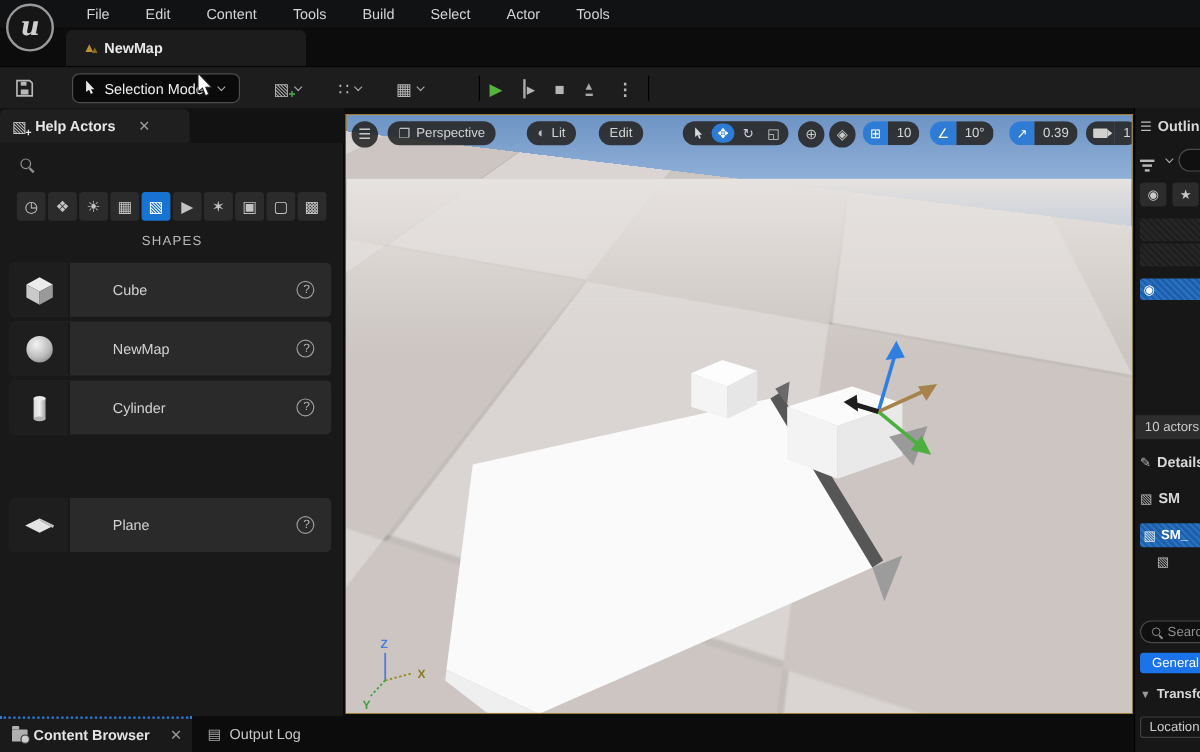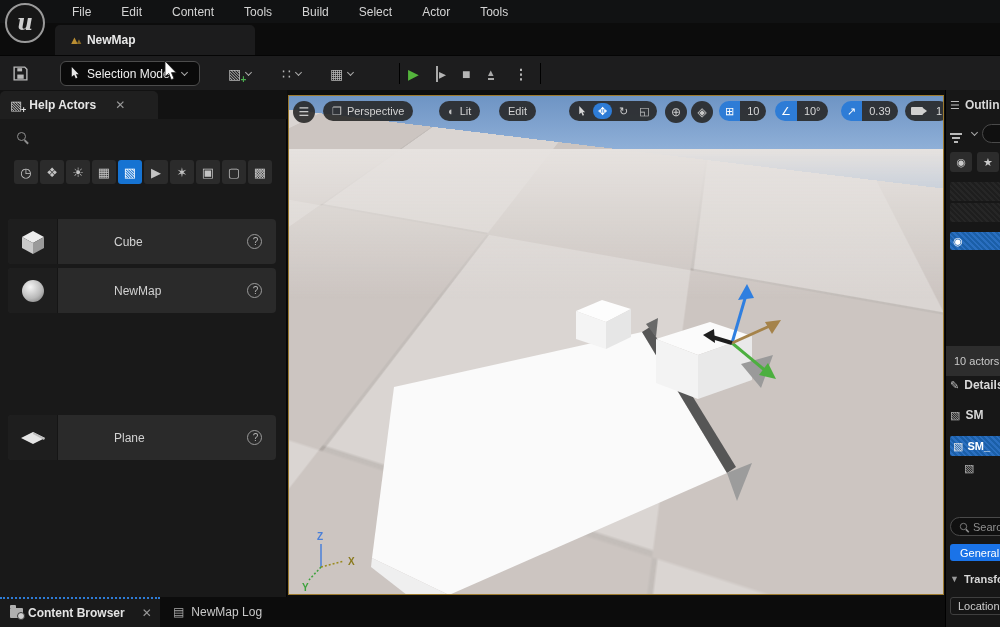--- a/index.html
+++ b/index.html
@@ -48,21 +48,21 @@
   #pa-search { position:absolute; left:8px; top:36px; width:271px; height:23px; background:#0f0f0f; border:1px solid #3d3d3d; border-radius:12px; color:#8f8f8f; font-size:12px; padding:0 10px 0 28px; outline:none; font-family:"Liberation Sans",sans-serif; }
   .mag { width:9px; height:9px; border:1.5px solid #8f8f8f; border-radius:50%; display:inline-block; position:relative; }
   .mag::after { content:""; position:absolute; width:5px; height:1.5px; background:#8f8f8f; transform:rotate(45deg); right:-4px; bottom:-2px; }
   #pa-search-icon { position:absolute; left:17px; top:42px; }
   #pa-cats { position:absolute; left:14px; top:70px; display:flex; gap:2px; }
   .cat-btn { width:24px; height:24px; background:#2b2b2b; border-radius:3px; display:flex; align-items:center; justify-content:center; color:#c3c3c3; font-size:13px; }
   .cat-btn.active { background:#1673d2; color:#fff; }
   #pa-section { position:absolute; left:0; top:105px; width:287px; text-align:center; color:#b9b9b9; font-size:11px; letter-spacing:1px; }
   .shape-row { position:absolute; left:8px; width:268px; height:45px; background:#2a2a2a; border-radius:4px; display:flex; align-items:center; overflow:hidden; }
   .thumb { width:50px; height:45px; background:#1e1e1e; border-right:1px solid #151515; display:flex; align-items:center; justify-content:center; flex:none; }
-  .shape-label { color:#d2d2d2; font-size:12px; margin-left:56px; flex:1; }
+  .shape-label { color:#d2d2d2; font-size:12px; margin-left:36px; flex:1; }
   .qmark { width:15px; height:15px; border:1px solid #9a9a9a; border-radius:50%; margin-right:14px; position:relative; flex:none; }
   .qmark::after { content:"?"; position:absolute; left:0; top:0; width:15px; height:15px; line-height:14px; text-align:center; font-size:10px; color:#b5b5b5; }
 
   
   #viewport { position:absolute; left:288px; top:95px; width:656px; height:500px; border:1px solid #9c7a2f; background:#7ea3cf; overflow:hidden; z-index:5; }
   #vp-sky { position:absolute; left:0; top:0; width:100%; height:60px; background:linear-gradient(#6e94c4,#93b3da); }
   #vp-floor { position:absolute; top:53px; left:50%; width:3400px; height:3400px; margin-left:-1700px;
     background-color:#dad5d2;
     background-image:
       linear-gradient(45deg, #ccc5c1 25%, transparent 25%, transparent 75%, #ccc5c1 75%),
@@ -92,21 +92,21 @@
 
   
   #right-panel { position:absolute; left:945px; top:90px; width:55px; height:537px; background:#171717; border-left:1px solid #000; overflow:hidden; z-index:20; }
   .rp { position:absolute; left:4px; white-space:nowrap; color:#d8d8d8; font-size:12px; display:flex; align-items:center; gap:5px; }
   .filt { width:12px; height:2px; background:#b9b9b9; position:relative; display:inline-block; }
   .filt::before { content:""; position:absolute; width:8px; height:2px; background:#b9b9b9; left:2px; top:4px; }
   .filt::after { content:""; position:absolute; width:4px; height:2px; background:#b9b9b9; left:4px; top:8px; }
   .rbtn { width:22px; height:20px; background:#2c2c2c; border-radius:3px; display:flex; align-items:center; justify-content:center; color:#c9c9c9; font-size:11px; flex:none; }
   .striped { width:80px; height:19px; background:repeating-linear-gradient(45deg,#1e1e1e 0 2px,#262626 2px 4px); border-radius:2px; }
   .sel-row { width:80px; height:18px; background:repeating-linear-gradient(45deg,#1b5fa8 0 2px,#2a6fc0 2px 4px); border-radius:2px; display:flex; align-items:center; padding-left:3px; color:#fff; font-size:11px; gap:4px; }
-  .sum-bar { left:0; width:55px; height:30px; background:#2d2d2d; color:#c9c9c9; font-size:11px; padding-left:8px;text-align:right; }
+  .sum-bar { left:0; width:55px; height:20px; background:#2d2d2d; color:#c9c9c9; font-size:11px; padding-left:8px;text-align:right; }
   .oval { height:19px; border:1px solid #4a4a4a; border-radius:10px; background:#101010; display:flex; align-items:center; gap:5px; padding:0 8px; color:#8f8f8f; font-size:11px; }
   .gen-btn { background:#1a73e8; color:#fff; font-size:11px; border-radius:3px; height:17px; display:flex; align-items:center; padding:0 10px; }
   .loc-box { border:1px solid #3f3f3f; background:#151515; border-radius:3px; height:18px; display:flex; align-items:center; padding:0 7px; color:#cccccc; font-size:11px; }
   .cube-ic { color:#b9b9b9; font-size:11px; }
 
   
   #bottom-bar { position:absolute; left:0; top:597px; width:945px; height:30px; background:#0c0c0c; z-index:25; }
   #cb-tab { position:absolute; left:0; top:0; width:160px; height:30px; background:#1a1a1a; border-top:2px dotted #2e7cd6; display:flex; align-items:center; gap:5px; padding-left:10px;text-align:center; }
   #cb-tab .tab-label { color:#e4e4e4; font-size:12px; font-weight:bold; }
   #ol-tab { position:absolute; left:163px; top:0; height:30px; display:flex; align-items:center; gap:7px; padding-left:10px; }
@@ -205,20 +205,21 @@
     <span class="cat-btn">❖</span>
     <span class="cat-btn">☀</span>
     <span class="cat-btn">▦</span>
     <span class="cat-btn active">▧</span>
     <span class="cat-btn">▶</span>
     <span class="cat-btn">✶</span>
     <span class="cat-btn">▣</span>
     <span class="cat-btn">▢</span>
     <span class="cat-btn">▩</span>
   </div>
+  <div id="pa-section">SHAPES</div>
 
   <div class="shape-row" style="top:129px">
     <span class="thumb">
         <svg width="28" height="28" viewBox="0 0 28 28">
           <polygon points="14,3 25,9 14,15 3,9" fill="#ececec"></polygon>
           <polygon points="3,9 14,15 14,26 3,20" fill="#c9c9c9"></polygon>
           <polygon points="25,9 14,15 14,26 25,20" fill="#9a9a9a"></polygon>
         </svg>
       </span>
     <span class="shape-label">Cube</span>
@@ -233,20 +234,38 @@
               <stop offset="70%" stop-color="#b9b9b9"></stop>
               <stop offset="100%" stop-color="#8d8d8d"></stop>
             </radialGradient>
           </defs>
           <circle cx="14" cy="14" r="11" fill="url(#sg)"></circle>
         </svg>
       </span>
     <span class="shape-label">NewMap</span>
     <span class="qmark"></span>
   </div>
+  <div class="shape-row" style="top:227px">
+    <span class="thumb">
+        <svg width="28" height="28">
+          <defs>
+            <linearGradient id="cg" x1="0" x2="1">
+              <stop offset="0%" stop-color="#d8d8d8"></stop>
+              <stop offset="50%" stop-color="#f0f0f0"></stop>
+              <stop offset="100%" stop-color="#9e9e9e"></stop>
+            </linearGradient>
+          </defs>
+          <rect x="9" y="6" width="10" height="17" fill="url(#cg)"></rect>
+          <ellipse cx="14" cy="6" rx="5" ry="2" fill="#e9e9e9"></ellipse>
+          <ellipse cx="14" cy="23" rx="5" ry="2" fill="#b5b5b5"></ellipse>
+        </svg>
+      </span>
+    <span class="shape-label">Cylinder</span>
+    <span class="qmark"></span>
+  </div>
   <div class="shape-row" style="top:325px">
     <span class="thumb">
         <svg width="30" height="28">
           <polygon points="15,8 27,14 15,20 3,14" fill="#e4e4e4"></polygon>
           <polygon points="15,8 27,14 26,16 15,10" fill="#bdbdbd"></polygon>
         </svg>
       </span>
     <span class="shape-label">Plane</span>
     <span class="qmark"></span>
   </div>
@@ -391,15 +410,15 @@
 </div>
 
 <div id="bottom-bar">
   <div id="cb-tab">
     <span class="folder-ic"></span>
     <span class="tab-label">Content Browser</span>
     <span class="close-x">✕</span>
   </div>
   <div id="ol-tab">
     <span style="color:#aaaaaa; font-size:12px">▤</span>
-    <span class="tab-label">NewMap Log</span>
+    <span class="tab-label">Output Log</span>
   </div>
 </div>
 
 </body></html>

